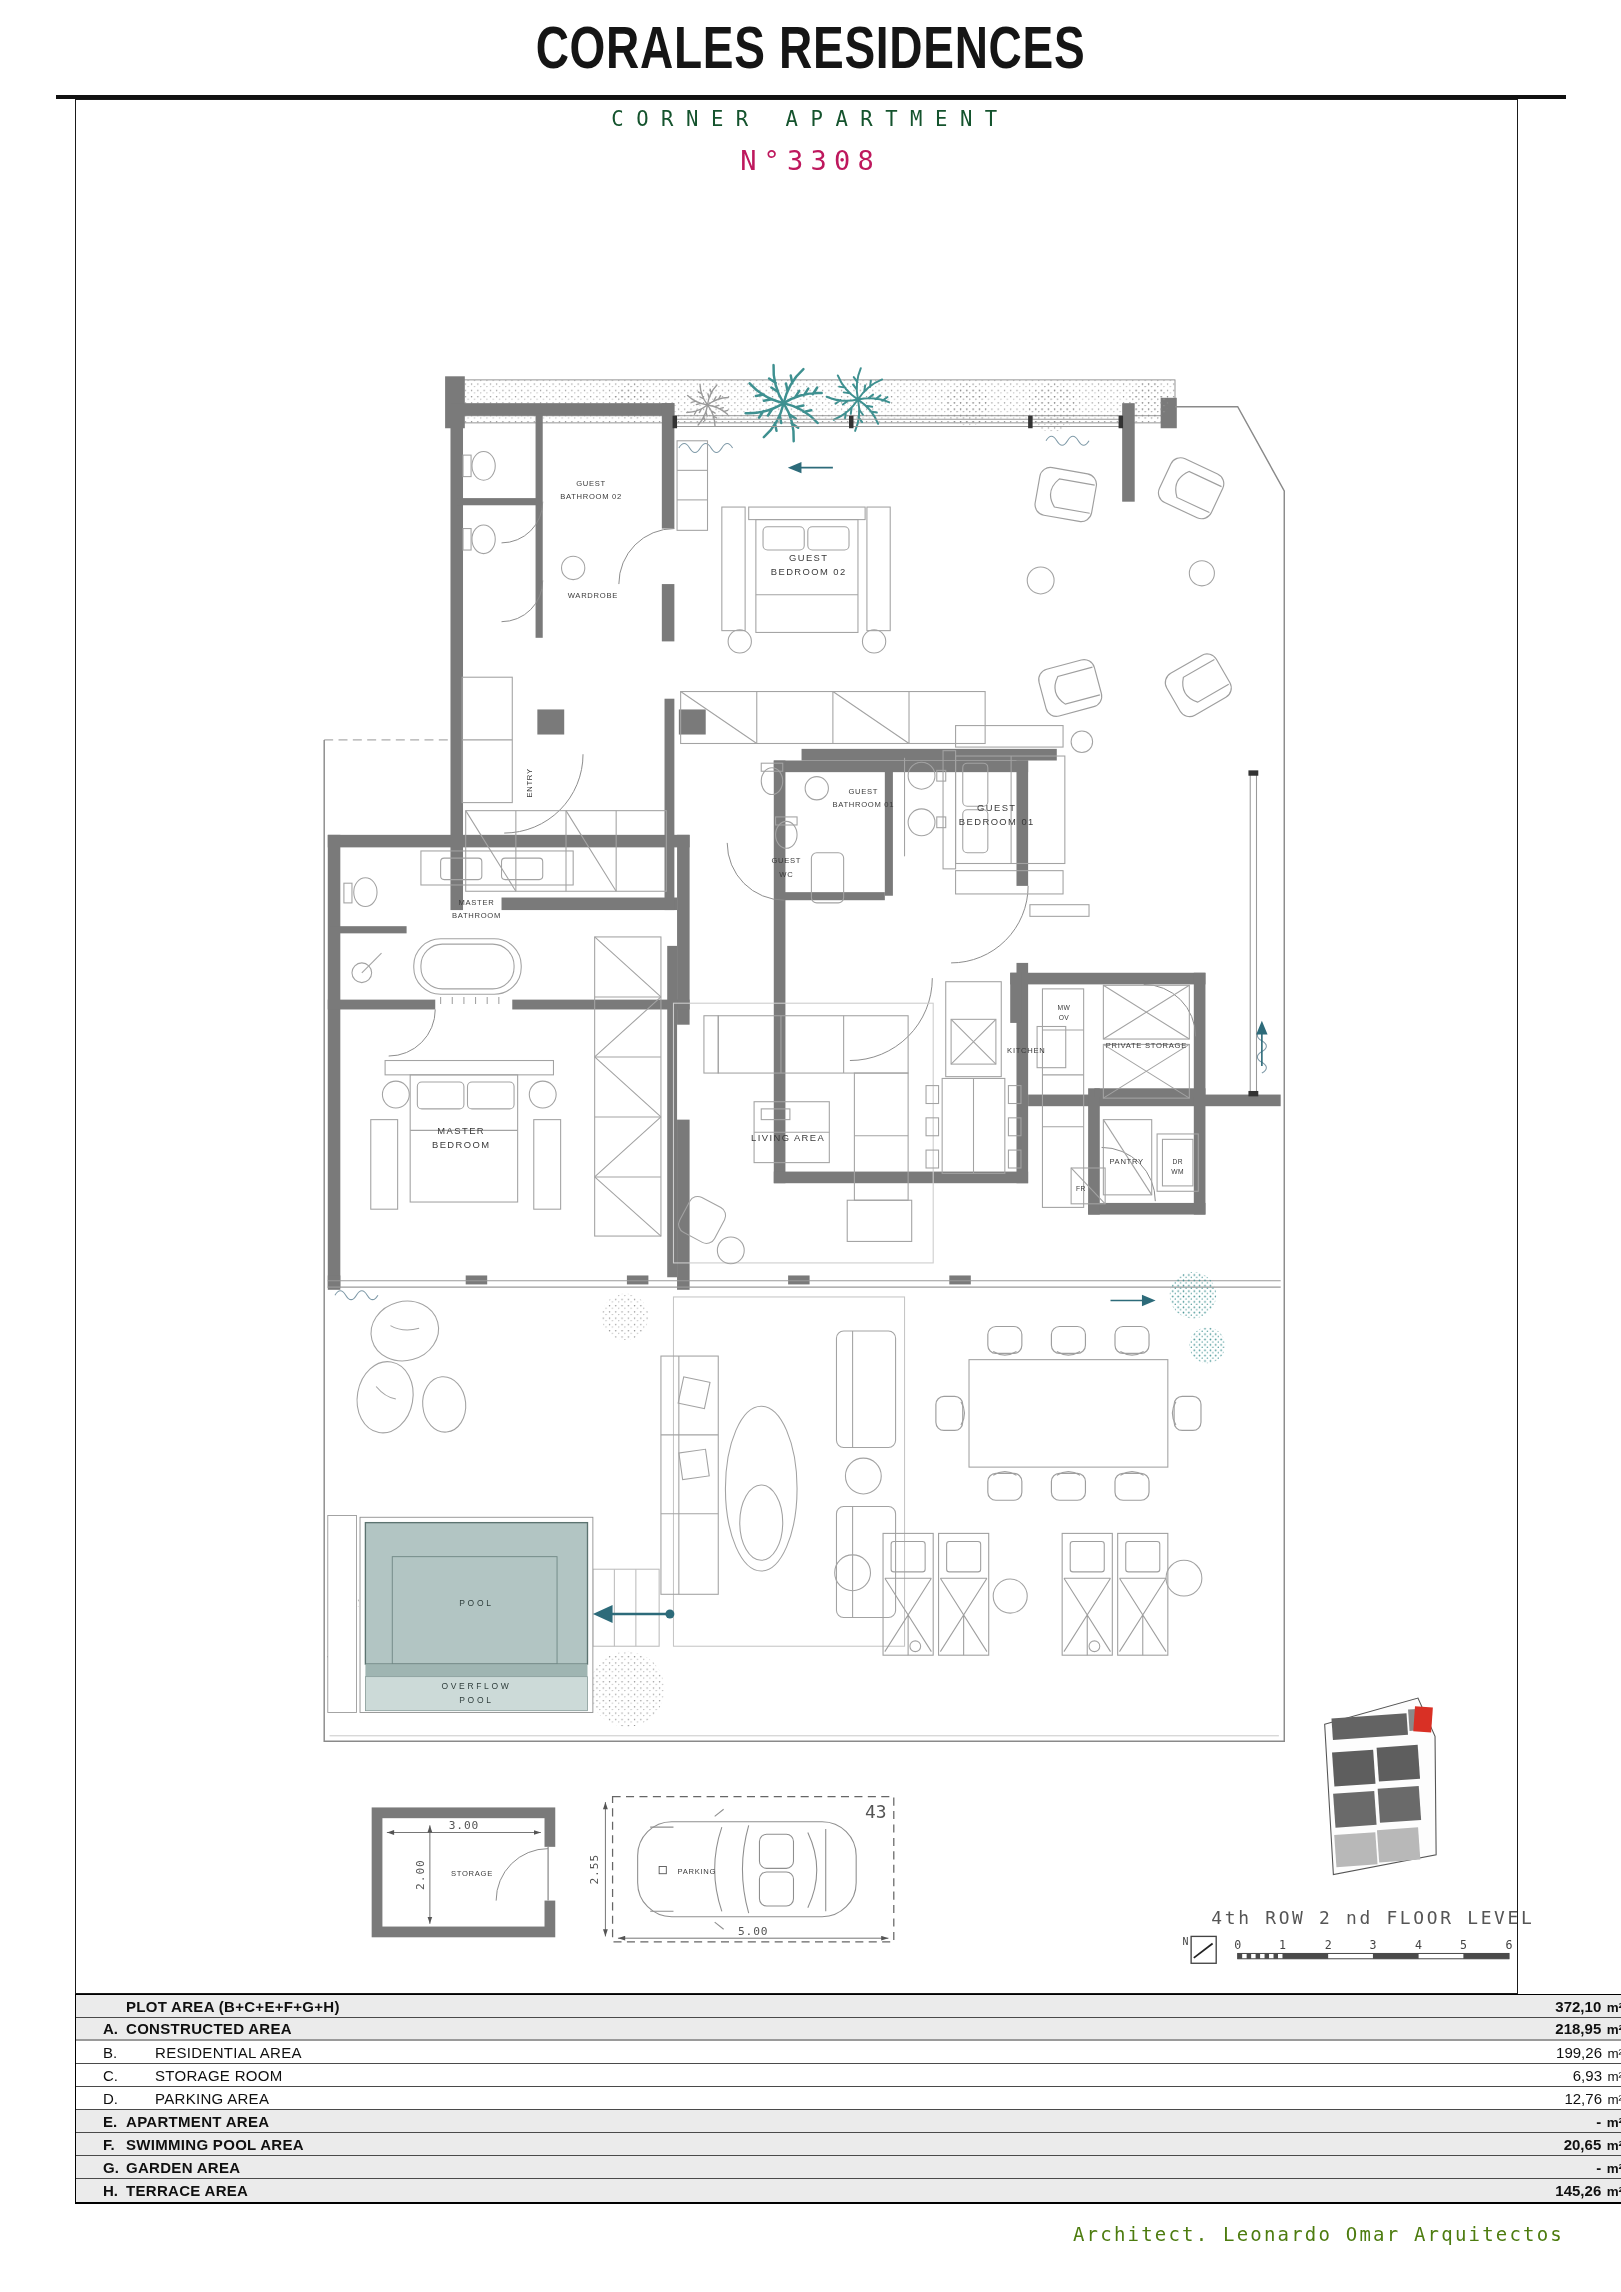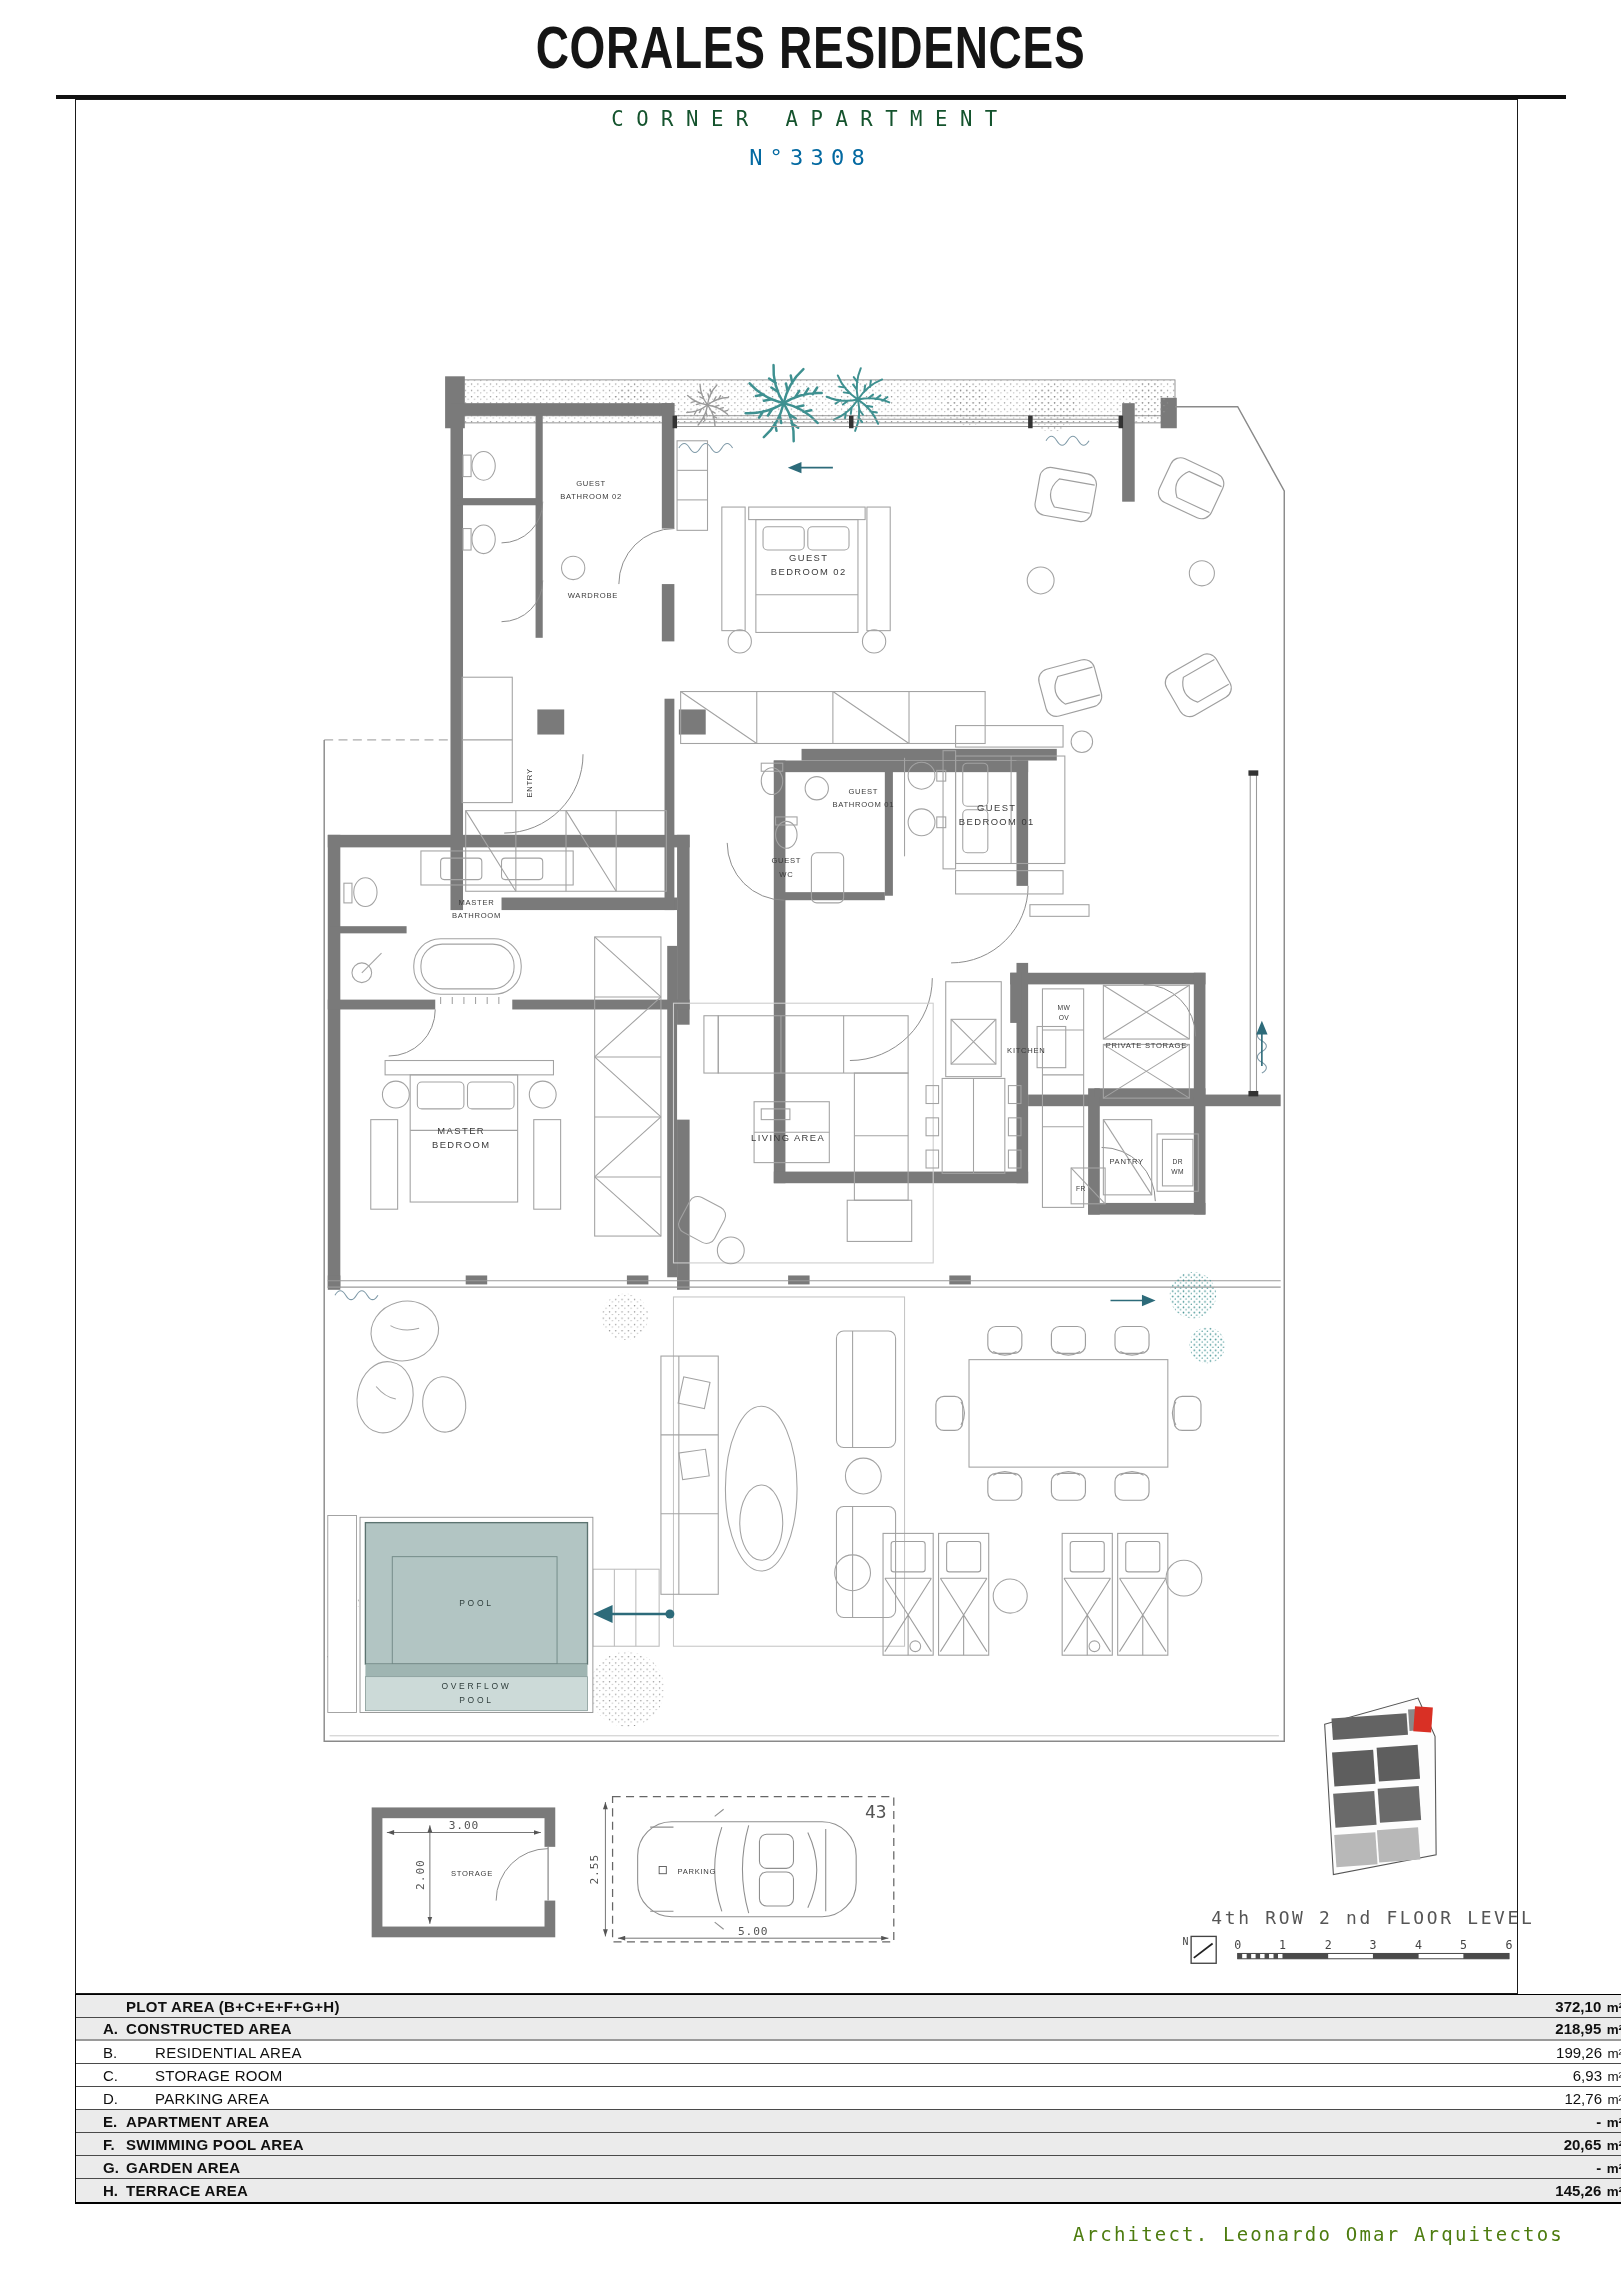--- a/index.html
+++ b/index.html
@@ -11,21 +11,21 @@
   .title{position:absolute;left:0;right:0;top:14.3px;text-align:center;
          font-size:59px;font-weight:700;letter-spacing:0.9px;color:#151515;
          transform:scaleX(.78);transform-origin:50% 50%;white-space:nowrap;}
   .title-rule{position:absolute;left:56px;top:95px;width:1510px;height:3.6px;background:#111;}
   .frame{position:absolute;left:75px;top:99px;width:1443px;height:1895px;
          border:1.8px solid #1a1a1a;box-sizing:border-box;}
   .cad{font-family:"DejaVu Sans Mono",monospace;}
   .subtitle{position:absolute;left:0;right:0;top:107px;text-align:center;
             font-size:20.6px;letter-spacing:12.5px;color:#14532d;}
   .unitno{position:absolute;left:0;right:0;top:145px;text-align:center;
-          font-size:22px;letter-spacing:7.2px;color:#0369a1;}
+          font-size:27px;letter-spacing:7.2px;color:#be185d;}
 
   
   #plan{position:absolute;left:0;top:0;}
   .rlabel{font-family:"Liberation Sans",sans-serif;font-size:10.5px;letter-spacing:1.6px;
           fill:#3a3a3a;text-anchor:middle;}
   .rs{font-size:8.5px;letter-spacing:.8px;}
   .rt{font-size:7.5px;letter-spacing:.5px;}
   .pl{font-size:9.5px;letter-spacing:3px;fill:#2f3e3c;}
   .dimt{font-family:"DejaVu Sans Mono",monospace;font-size:12.5px;fill:#555;
         letter-spacing:1px;text-anchor:middle;paint-order:stroke;stroke:#fff;stroke-width:3px;}

